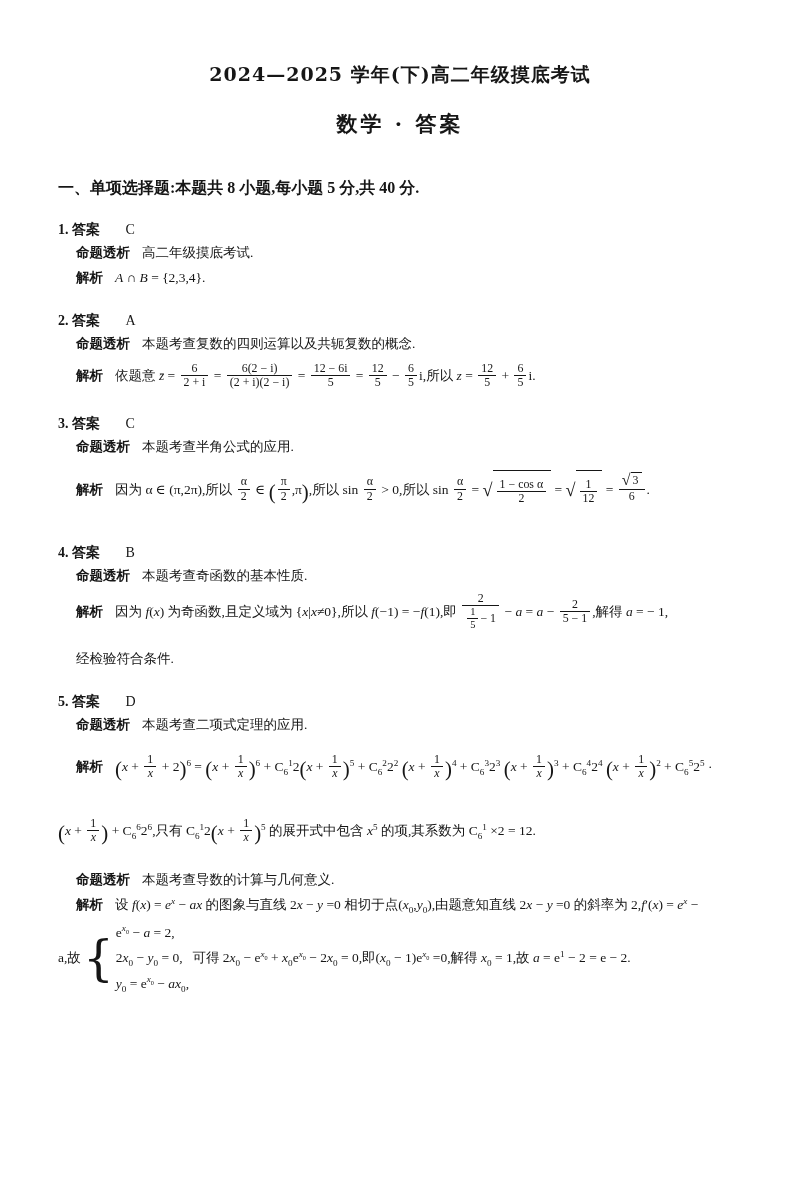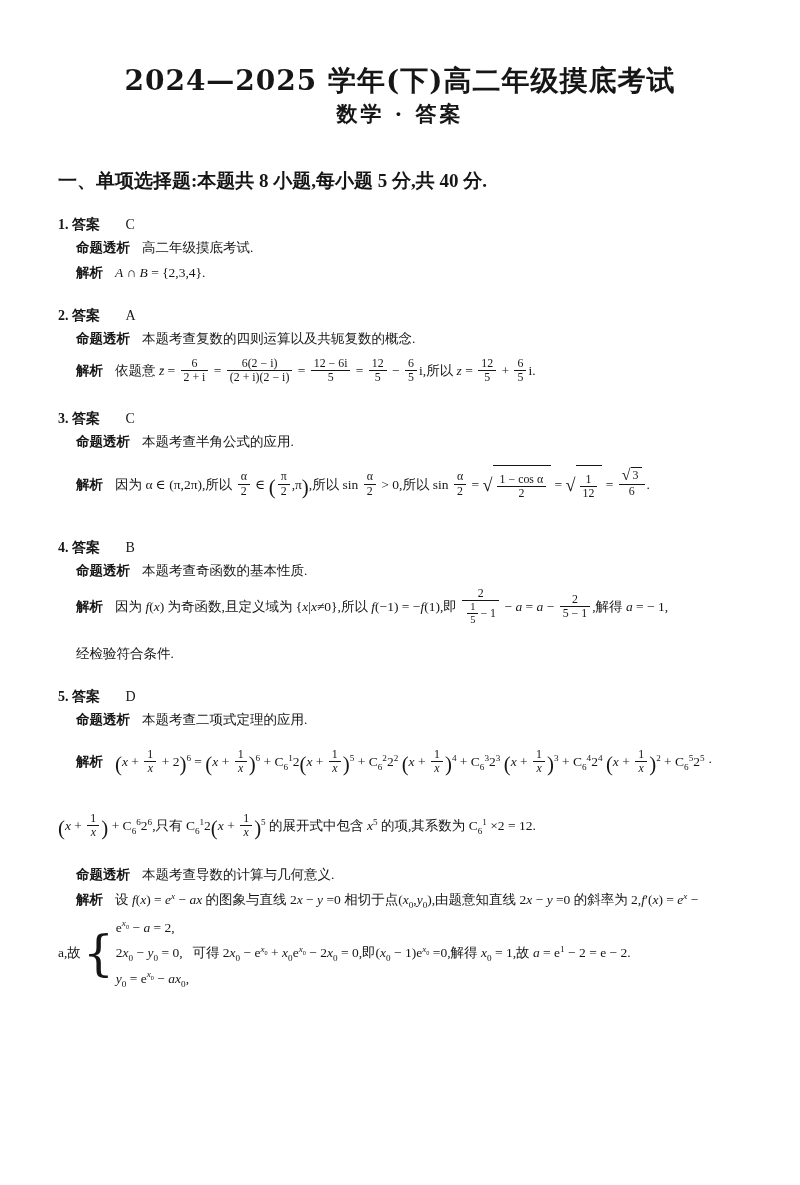--- a/index.html
+++ b/index.html
@@ -17,35 +17,36 @@
   }
   .page {
     width: 800px;
     height: 1185px;
     position: relative;
     box-sizing: border-box;
     padding: 0 58px;
   }
   .doc-title {
     text-align: center;
-    font-size: 28px;
+    font-size: 19px;
     font-weight: bold;
     letter-spacing: 1px;
     margin-top: 62px;
     font-family: "DejaVu Serif", "Liberation Serif", serif;
   }
   .doc-subtitle {
     text-align: center;
     font-size: 21px;
     font-weight: bold;
     letter-spacing: 3px;
+    margin-top: 22px;
     font-family: "DejaVu Serif", "Liberation Serif", serif;
   }
   .section-head {
-    font-size: 19px;
+    font-size: 16px;
     font-weight: bold;
     margin-top: 40px;
     margin-bottom: 4px;
     letter-spacing: 0px;
   }
   .qblock {
     margin-top: 6px;
   }
   .line {
     font-size: 13.5px;

